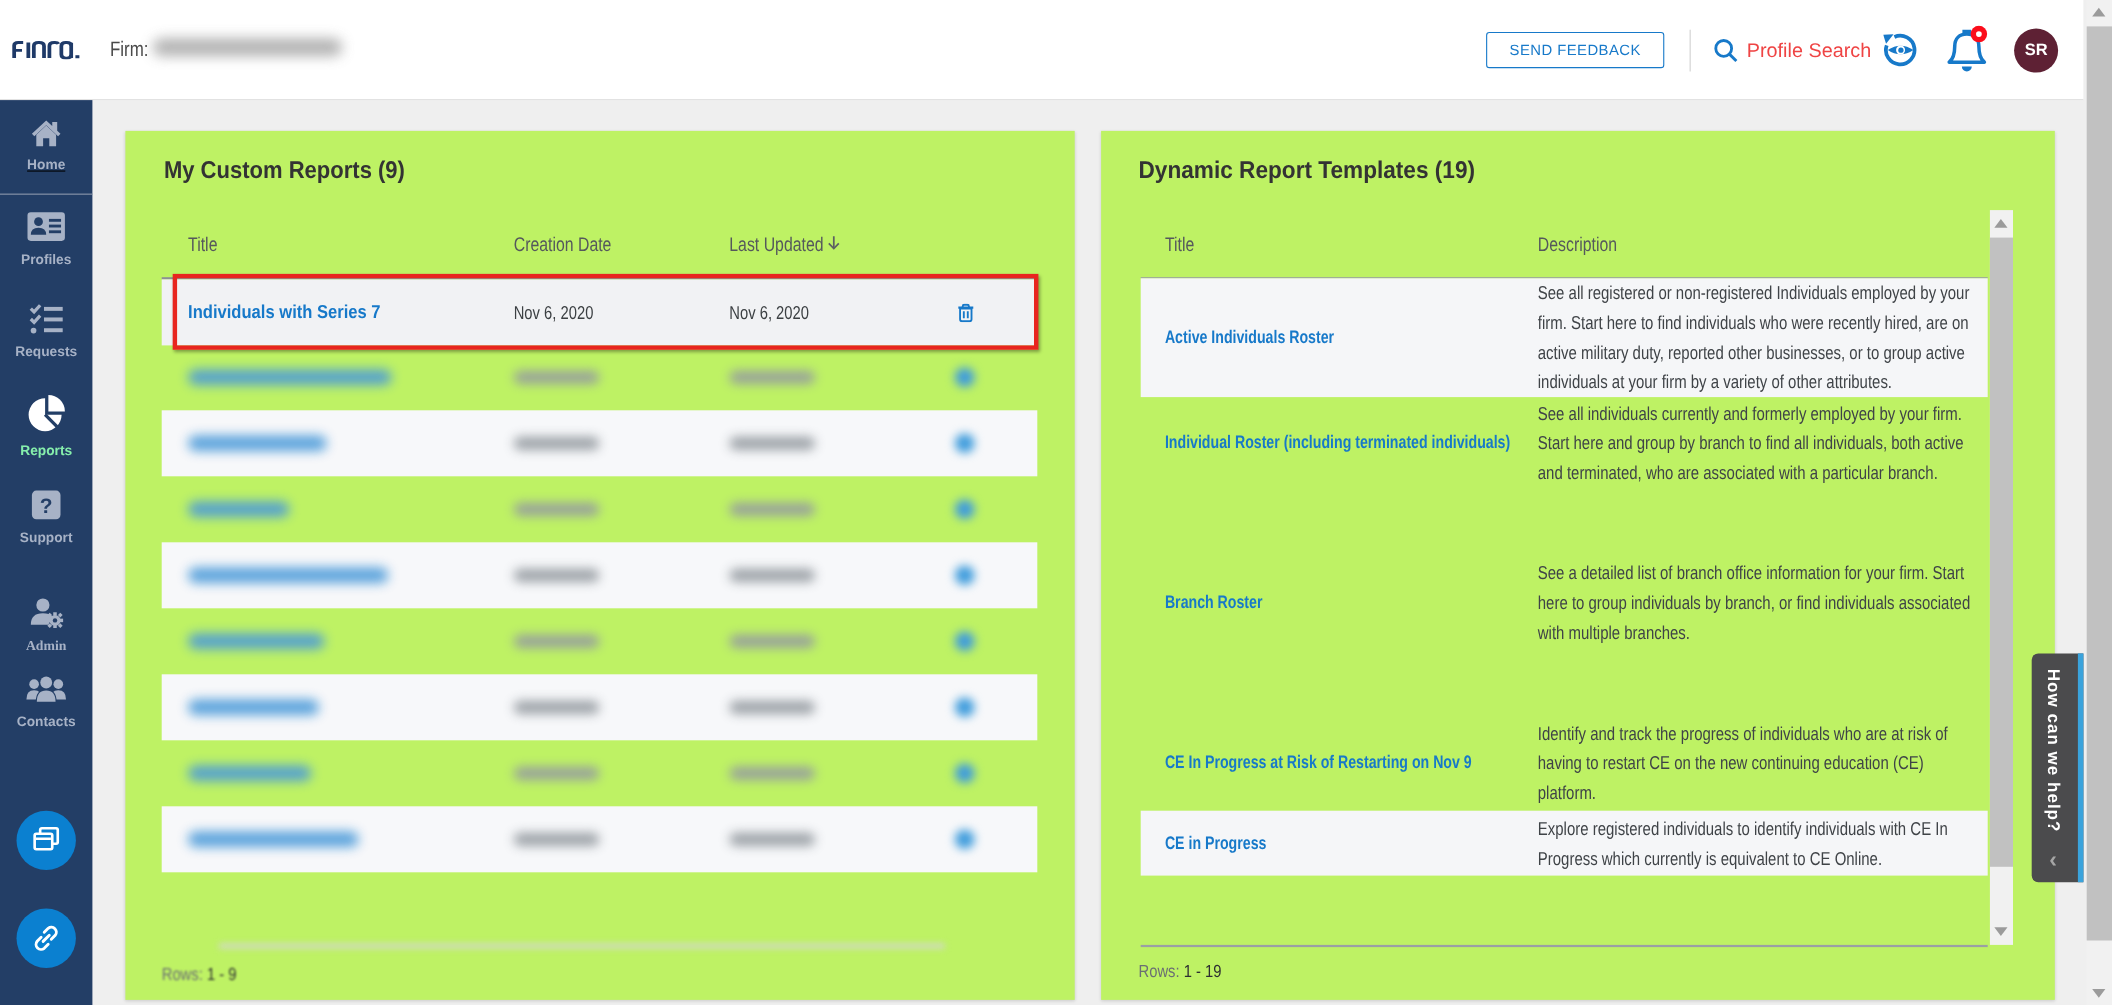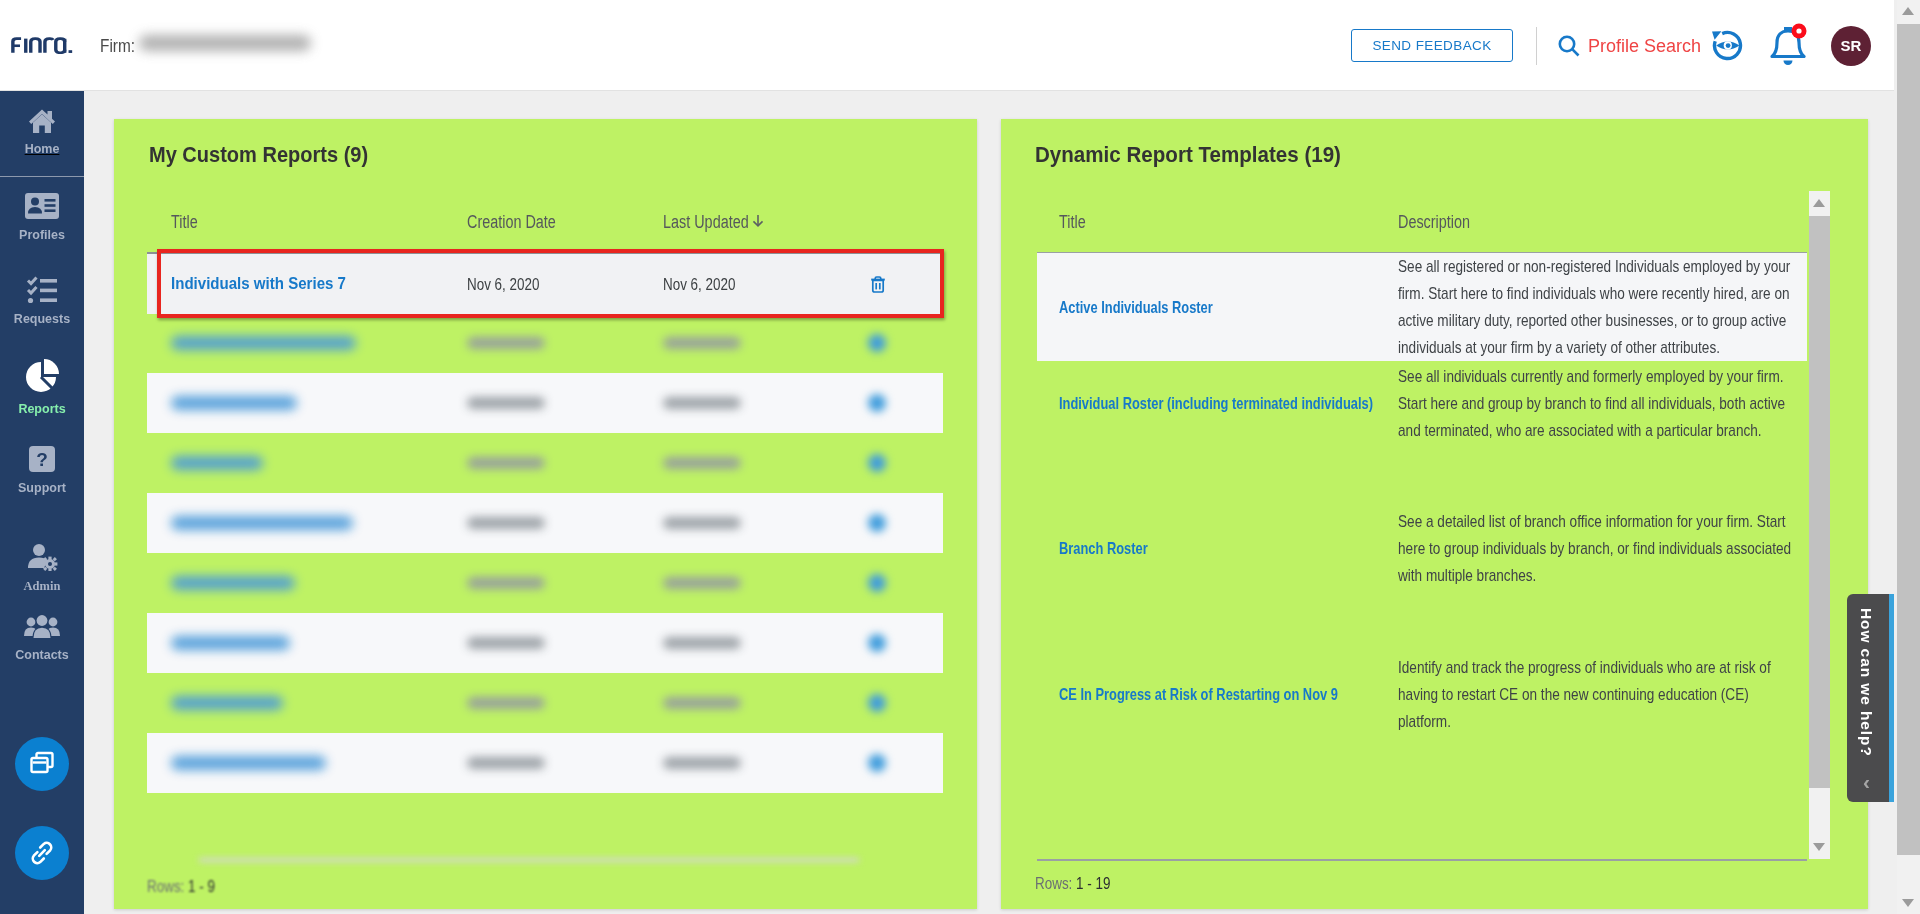--- a/index.html
+++ b/index.html
@@ -304,20 +304,24 @@
     <div class="rdesc">See all individuals currently and formerly employed by your firm.<br>Start here and group by branch to find all individuals, both active<br>and terminated, who are associated with a particular branch.</div>
   </div>
   <div class="rrow" style="top:387px; height:84px;">
     <div class="rtitle">Branch Roster</div>
     <div class="rdesc">See a detailed list of branch office information for your firm. Start<br>here to group individuals by branch, or find individuals associated<br>with multiple branches.</div>
   </div>
   <div class="rrow" style="top:532px; height:86px;">
     <div class="rtitle">CE In Progress at Risk of Restarting on Nov 9</div>
     <div class="rdesc">Identify and track the progress of individuals who are at risk of<br>having to restart CE on the new continuing education (CE)<br>platform.</div>
   </div>
+  <div class="rrow alt" style="top:618px; height:59px;">
+    <div class="rtitle">CE in Progress</div>
+    <div class="rdesc">Explore registered individuals to identify individuals with CE In<br>Progress which currently is equivalent to CE Online.</div>
+  </div>
   <div style="position:absolute; left:36px; top:740px; width:770px; height:1.5px; background:#9aa0a4;"></div>
 
   <div class="sbtrack" style="position:absolute; left:808px; top:72px; width:21px; height:668px;">
     <div class="arrow-up" style="position:absolute; left:4px; top:8px;"></div>
     <div style="position:absolute; left:0; top:25px; width:21px; height:572px; background:#c1c1c1;"></div>
     <div class="arrow-dn" style="position:absolute; left:4px; top:652px;"></div>
   </div>
 
   <div class="rowsline" style="position:absolute; left:34px; top:756px;">Rows: <b>1 - 19</b></div>
 </div>

